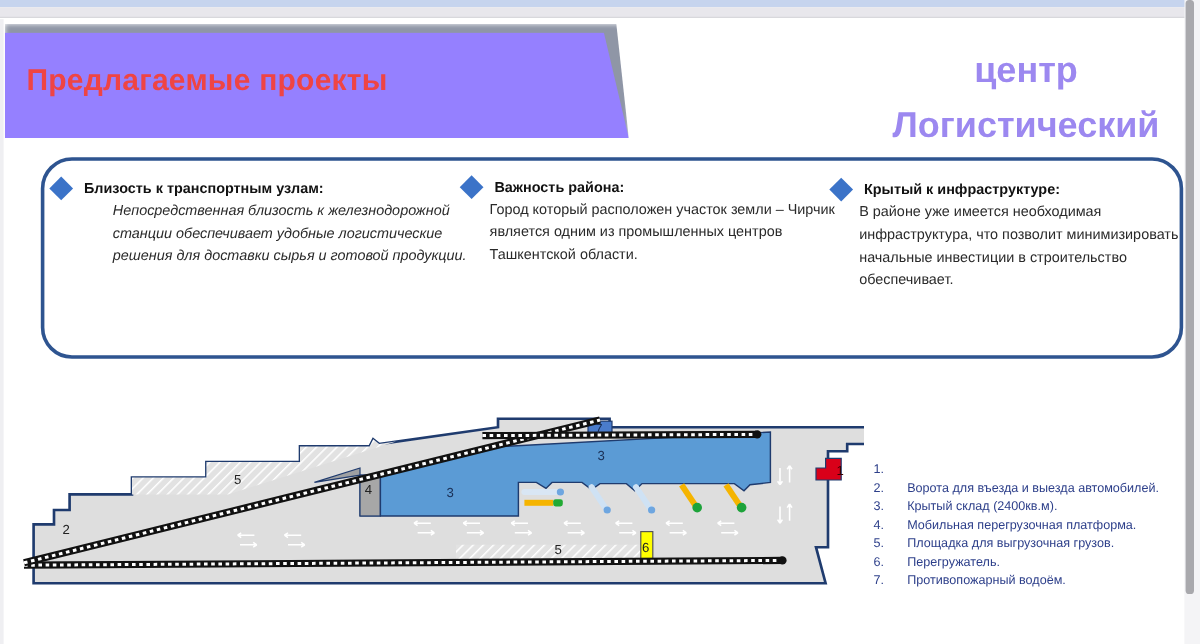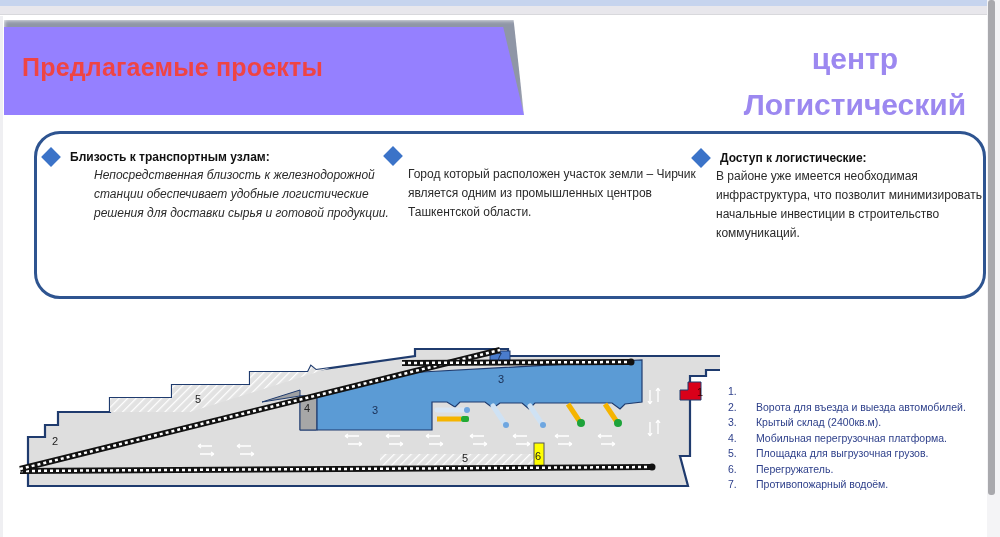--- a/index.html
+++ b/index.html
@@ -66,30 +66,31 @@
   <div class="head">
     <span class="diamond"></span>
     <span class="title">Близость к транспортным узлам:</span>
   </div>
   <div class="body">Непосредственная близость к железнодорожной станции обеспечивает удобные логистические решения для доставки сырья и готовой продукции.</div>
 </div>
 
 <div class="col col2">
   <div class="head">
     <span class="diamond"></span>
+    <span class="title">Важность района:</span>
   </div>
   <div class="body">Город который расположен участок земли – Чирчик является одним из промышленных центров Ташкентской области.</div>
 </div>
 
 <div class="col col3">
   <div class="head">
     <span class="diamond"></span>
-    <span class="title">Доступ к логистические:</span>
+    <span class="title">Крытый к инфраструктуре:</span>
   </div>
-  <div class="body">В районе уже имеется необходимая инфраструктура, что позволит минимизировать начальные инвестиции в строительство коммуникаций.</div>
+  <div class="body">В районе уже имеется необходимая инфраструктура, что позволит минимизировать начальные инвестиции в строительство обеспечивает.</div>
 </div>
 
 <svg class="diagram" viewBox="0 0 720 160" width="720" height="160">
   <defs>
     <pattern id="hatch" width="6" height="6" patternUnits="userSpaceOnUse" patternTransform="rotate(45)">
       <rect width="6" height="6" fill="#e2e2e2"></rect>
       <line x1="0" y1="0" x2="0" y2="6" stroke="#ffffff" stroke-width="2.5"></line>
     </pattern>
   </defs>
 

